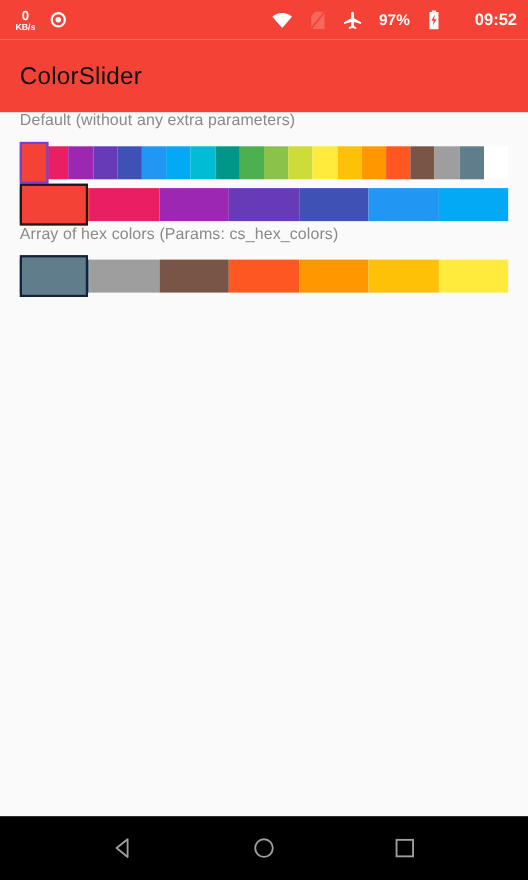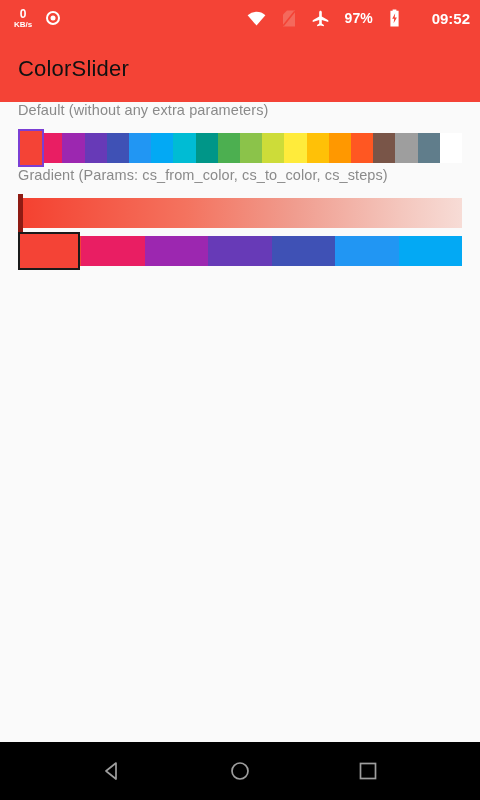--- a/index.html
+++ b/index.html
@@ -142,43 +142,51 @@
             <div class="sw" style="background: rgb(255, 87, 34);"></div>
             <div class="sw" style="background: rgb(121, 85, 72);"></div>
             <div class="sw" style="background: rgb(158, 158, 158);"></div>
             <div class="sw" style="background: rgb(96, 125, 139);"></div>
             <div class="sw" style="background: rgb(255, 255, 255);"></div>
           </div>
         <div class="thumb-box" id="thumb0" style="left: 0px; background: rgb(244, 67, 54); width: 26px; border-color: rgb(123, 63, 212);"></div>
       </div>
     </div>
 
-    <div class="section">
-      <div class="section-label">Gradient (Params: cs_from_color, cs_to_color, cs_steps)</div>
-      <div class="slider">
-        <div class="grad-track" id="track1" style="background: linear-gradient(to right, rgb(244, 64, 47) 0%, rgb(244, 115, 95) 38%, rgb(240, 156, 142) 62%, rgb(244, 198, 189) 86%, rgb(247, 220, 214) 100%);"></div>
-        <div class="thumb-bar" id="thumb1" style="left: 0px; background: rgb(142, 27, 19);"></div>
-      </div>
-    </div>
 
     <div class="section">
       <div class="slider">
         <div class="track" id="track2">
             <div class="sw" style="background: rgb(244, 67, 54);"></div>
             <div class="sw" style="background: rgb(233, 30, 99);"></div>
             <div class="sw" style="background: rgb(156, 39, 176);"></div>
             <div class="sw" style="background: rgb(103, 58, 183);"></div>
             <div class="sw" style="background: rgb(63, 81, 181);"></div>
             <div class="sw" style="background: rgb(33, 150, 243);"></div>
             <div class="sw" style="background: rgb(3, 169, 244);"></div>
           </div>
         <div class="thumb-box" id="thumb2" style="left: 0px; background: rgb(244, 67, 54); width: 62px; border-color: rgb(26, 26, 26);"></div>
       </div>
     </div>
 
+    <div class="section">
+      <div class="section-label">Array of hex colors (Params: cs_hex_colors)</div>
+      <div class="slider">
+        <div class="track" id="track3">
+            <div class="sw" style="background: rgb(96, 125, 139);"></div>
+            <div class="sw" style="background: rgb(158, 158, 158);"></div>
+            <div class="sw" style="background: rgb(121, 85, 72);"></div>
+            <div class="sw" style="background: rgb(255, 87, 34);"></div>
+            <div class="sw" style="background: rgb(255, 152, 0);"></div>
+            <div class="sw" style="background: rgb(255, 193, 7);"></div>
+            <div class="sw" style="background: rgb(255, 235, 59);"></div>
+          </div>
+        <div class="thumb-box" id="thumb3" style="left: 0px; background: rgb(96, 125, 139); width: 62px; border-color: rgb(20, 33, 58);"></div>
+      </div>
+    </div>
 
 
   </div>
 
   <div class="nav-bar">
     <span>
       <svg width="22" height="22" viewBox="0 0 22 22">
         <path d="M15 3 L5 11 L15 19 Z" fill="none" stroke="#9e9e9e" stroke-width="1.7" stroke-linejoin="round"></path>
       </svg>
     </span>

